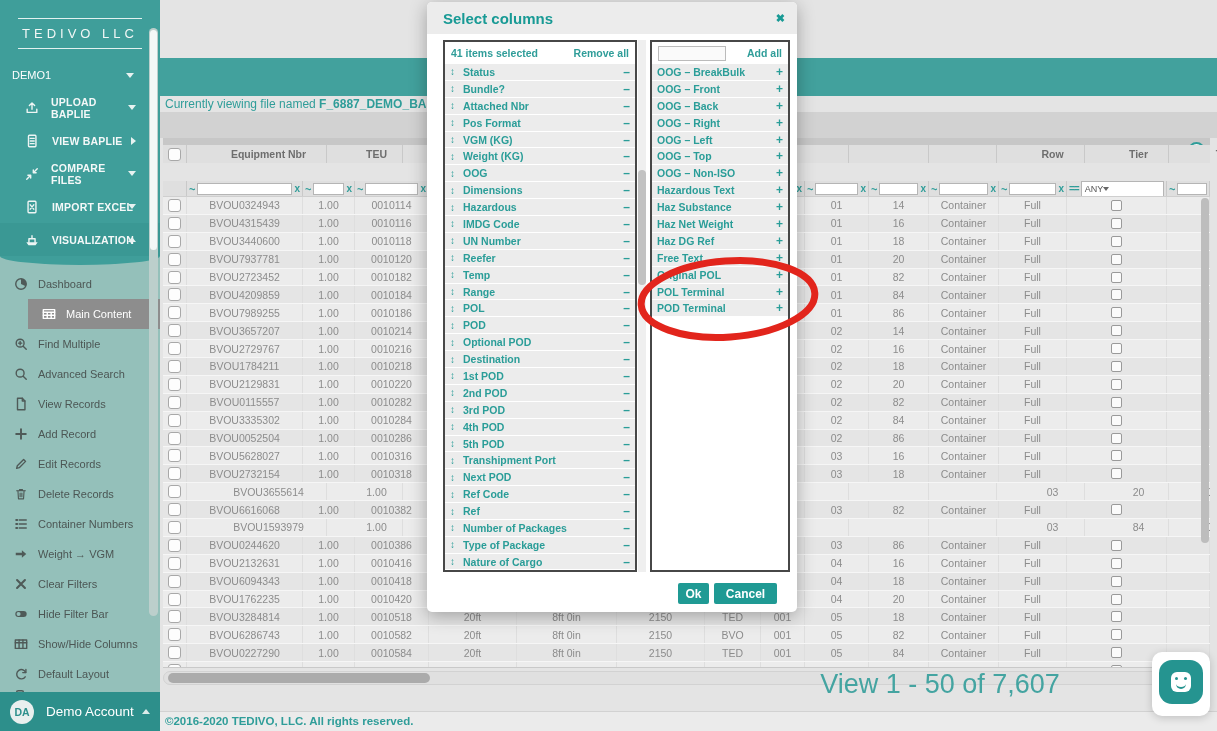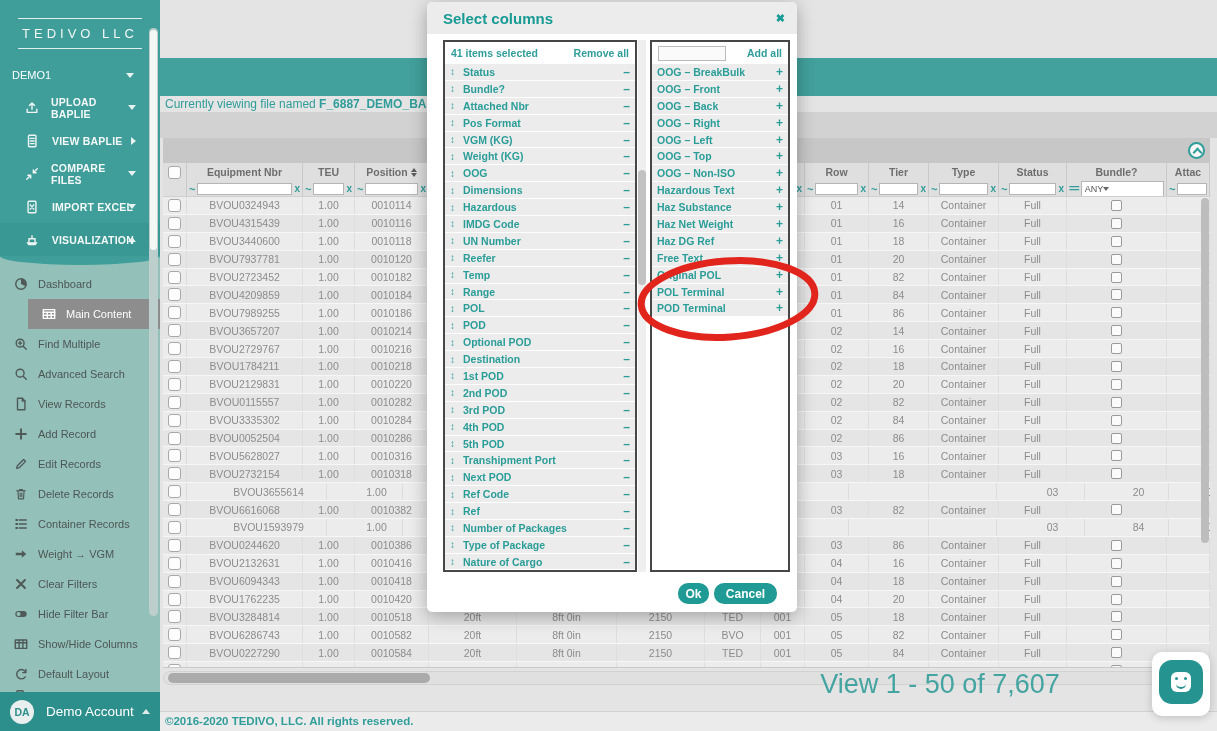--- a/index.html
+++ b/index.html
@@ -37,21 +37,21 @@
   .main { position:absolute; left:160px; top:0; width:1057px; height:731px; background:#e4e4e4; }
   .banner { position:absolute; left:0; top:58px; width:1057px; height:38px; background:#42a19d; }
   .viewing { position:absolute; left:5px; top:96px; height:16px; line-height:16px; font-size:12px; color:#2f9d99; }
   .viewing b { font-weight:bold; }
   .band { position:absolute; left:0; top:112px; width:1057px; height:26px; background:#d2d2d2; }
   .grid-topbar { position:absolute; left:3px; top:138px; width:1047px; height:25px; background:#c7c7c7; }
   .collapse-btn { position:absolute; right:5px; top:4px; width:17px; height:17px; border-radius:50%; background:#f7f7f7; border:2px solid #2f9d99; cursor:pointer; }
   .collapse-btn::after { content:''; position:absolute; left:4px; top:5px; width:5px; height:5px; border-left:2px solid #2f9d99; border-top:2px solid #2f9d99; transform:rotate(45deg); }
 
   .grid-header, .grid-filter { position:absolute; left:3px; width:1047px; display:grid; background:#dfdfdf; }
-  .grid-header { top:163px; height:18px; }
+  .grid-header { top:145px; height:18px;gap:24px; }
   .grid-filter { top:181px; height:16px; border-bottom:1px solid #cfcfcf; }
   .hcell { display:flex; align-items:center; justify-content:center; font-size:10.5px; font-weight:bold; color:#6e6e6e; border-right:1px solid #c9c9c9; overflow:hidden; white-space:nowrap; }
   .fcell { display:flex; align-items:center; font-size:10px; color:#2f9d99; border-right:1px solid #c9c9c9; padding:0 2px; gap:2px; overflow:hidden; }
   .fcell .tilde { font-weight:bold; font-size:11px; }
   .fcell input { flex:1; min-width:8px; height:12px; border:1px solid #b5b5b5; background:#fff; font-size:9px; padding:0 2px; }
   .fcell .clear-x { font-weight:bold; font-size:10px; cursor:pointer; }
   .fcell .eq { font-weight:bold; font-size:10px; letter-spacing:-1px; }
   .select-box { flex:1; height:16px; background:#fff; border:1px solid #b5b5b5; display:flex; align-items:center; padding:0 3px; color:#555; font-size:9px; cursor:pointer; }
   .select-box .sel-caret { width:0; height:0; border-left:3.5px solid transparent; border-right:3.5px solid transparent; border-top:4px solid #666; }
   .sort-stack { display:inline-flex; flex-direction:column; margin-left:3px; gap:1px; }
@@ -90,21 +90,21 @@
   .panel-head { height:22px; display:flex; align-items:center; justify-content:space-between; padding:0 6px; font-size:10.5px; font-weight:bold; color:#2f9d99; }
   .panel-head input { width:68px; height:15px; border:1px solid #bbb; background:#fafafa; font-size:9px; padding:0 2px; }
   .panel-action { cursor:pointer; }
   .plist { overflow:hidden; height:505px; }
   .plist-item { display:flex; align-items:center; height:15.9px; margin-bottom:1px; background:#ececec; padding:0 5px; font-size:10.5px; font-weight:bold; color:#2a9d98; cursor:pointer; }
   .plist-item .drag { width:13px; font-size:10px; cursor:grab; }
   .plist-item .lbl { flex:1; overflow:hidden; white-space:nowrap; }
   .plist-item .minus, .plist-item .plus { font-size:12px; font-weight:bold; cursor:pointer; }
   .mid-scroll { position:absolute; left:211px; top:38px; width:8px; height:532px; background:#efefef; }
   .mid-scroll .mid-thumb { position:absolute; left:0; top:130px; width:8px; height:115px; background:#c2c2c2; border-radius:4px; }
-  .modal-btn { position:absolute; height:21px; background:#1f9a94; color:#fff; border:none; font-size:12px; font-weight:bold; border-radius:10px; cursor:pointer; font-family:"Liberation Sans",sans-serif; }
+  .modal-btn { position:absolute; height:21px; background:#1f9a94; color:#fff; border:none; font-size:12px; font-weight:bold; border-radius:2px; cursor:pointer; font-family:"Liberation Sans",sans-serif; }
   .modal-btn.ok { left:251px; top:581px; width:31px; }
   .modal-btn.cancel { left:287px; top:581px; width:63px; }
 
   .annotation { position:absolute; left:633px; top:252px; width:190px; height:94px; z-index:60; overflow:visible; pointer-events:none; }
 </style>
 </head>
 <body>
 
 <div class="app">
 
@@ -243,21 +243,21 @@
             </span>
             <span>Delete Records</span>
           </div>
           <div class="sub-item">
             <span class="mi-icon">
               <svg width="14" height="14" viewBox="0 0 16 16" fill="none" stroke="currentColor" stroke-width="1.6" stroke-linecap="round" stroke-linejoin="round">
                 <path d="M6 3.5 h8 M6 8 h8 M6 12.5 h8"></path>
                 <path d="M2.5 3.5 h1.2 M2.5 8 h1.2 M2.5 12.5 h1.2" stroke-width="2.2"></path>
               </svg>
             </span>
-            <span>Container Records</span>
+            <span>Container Numbers</span>
           </div>
           <div class="sub-item">
             <span class="mi-icon">
               <svg width="14" height="14" viewBox="0 0 16 16" fill="none" stroke="currentColor" stroke-width="1.6" stroke-linecap="round" stroke-linejoin="round">
                 <path d="M2 6.7 h7 V3.8 L14 8 l-5 4.2 V9.3 H2 z" fill="currentColor" stroke="none"></path>
               </svg>
             </span>
             <span>Weight → VGM</span>
           </div>
           <div class="sub-item">

